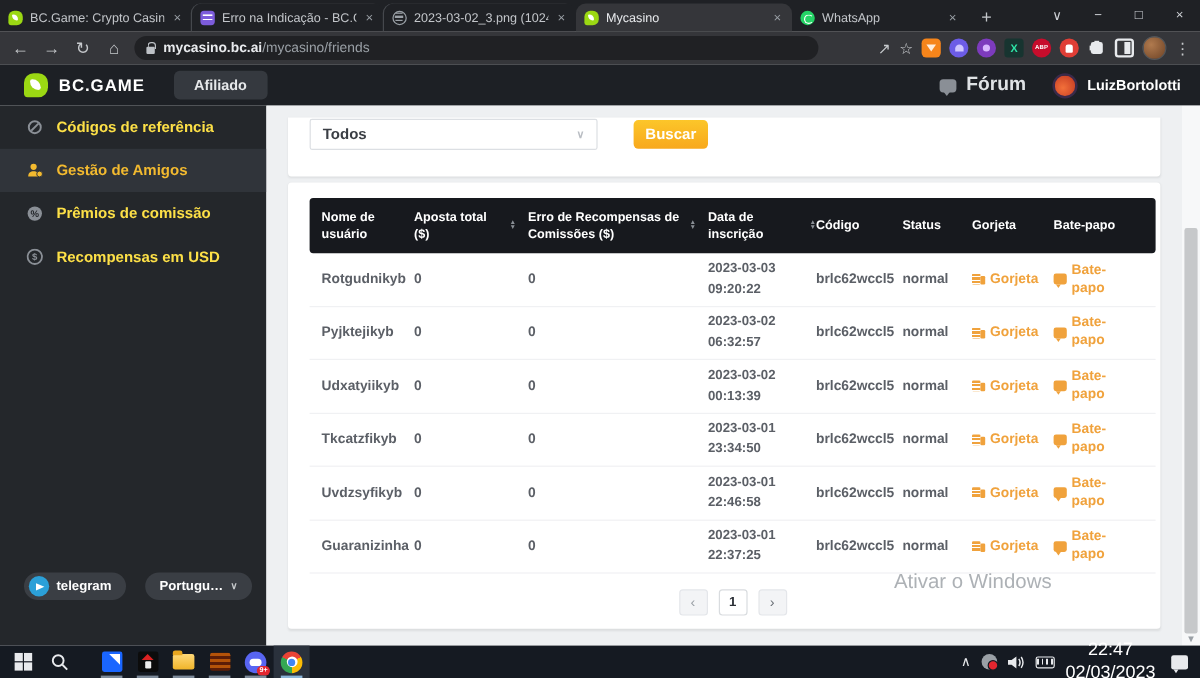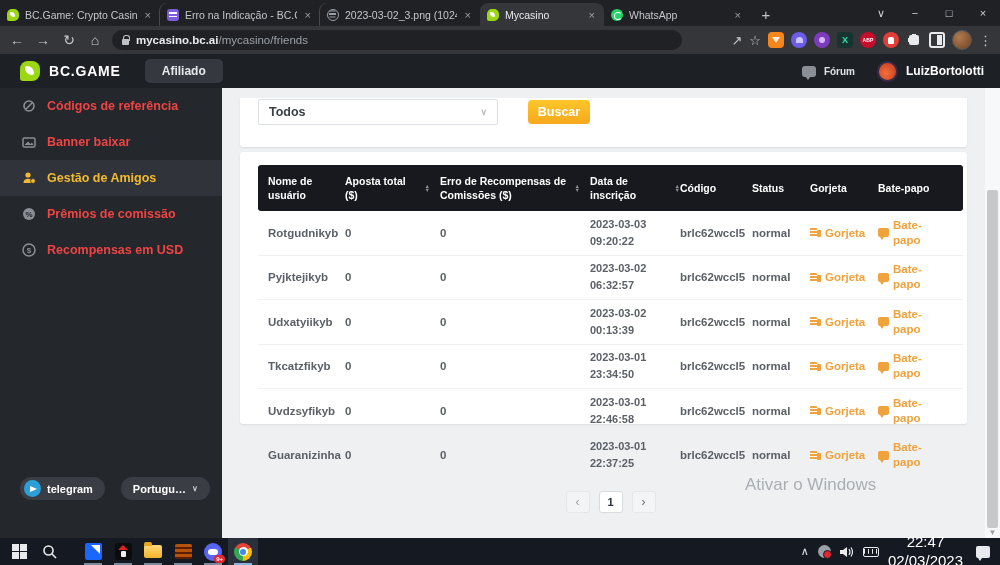--- a/index.html
+++ b/index.html
@@ -76,29 +76,29 @@
     border-radius:8px 8px 8px 3px; position:relative; flex:none; }
   .bc-logo::after { content:""; position:absolute; left:5px; top:5px; width:9px; height:9px;
     background:#fff; border-radius:2px 7px 2px 7px; }
   .brand { color:#fff; font-weight:bold; font-size:14px; letter-spacing:.8px; margin-left:9px; }
   .afiliado { margin-left:24px; background:#35393f; color:#e6e8ea; font-size:12px; font-weight:bold;
     padding:5px 17px; border-radius:5px; }
   .sh-right { margin-left:auto; display:flex; align-items:center; gap:8px; padding-right:16px; }
   .forum-ic { width:14px; height:11px; background:#8a8f96; border-radius:3px; position:relative; }
   .forum-ic::after { content:""; position:absolute; left:3px; bottom:-3px; width:0; height:0;
     border-left:3px solid transparent; border-right:3px solid transparent; border-top:4px solid #8a8f96; }
-  .forum-label { color:#dfe2e5; font-size:10px; font-weight:bold; margin-right:14px; }
+  .forum-label { color:#dfe2e5; font-size:16px; font-weight:bold; margin-right:14px; }
   .avatar-user { width:21px; height:21px; border-radius:50%;
     background:radial-gradient(circle at 40% 60%, #f2703a, #c03520); border:2px solid #3a2a4a; }
   .username { color:#fff; font-size:12px; font-weight:bold; }
 
   
   .sidebar { position:absolute; top:88px; left:0; width:222px; height:450px; background:#24272b; }
   .side-item { height:36px; display:flex; align-items:center; gap:11px; padding-left:22px;
-    color:#ef4444; font-size:12.5px; font-weight:bold; }
+    color:#fde047; font-size:12.5px; font-weight:bold; }
   .side-item svg { flex:none; }
   .side-item.active { background:#30343a; color:#f3ba2f; }
   .side-bottom { position:absolute; bottom:38px; left:20px; display:flex; gap:16px; }
   .pill { height:23px; background:#3a3e44; border-radius:13px; display:flex; align-items:center;
     gap:6px; color:#fff; font-size:11px; font-weight:bold; padding:0 12px; }
   .tg-circle { width:17px; height:17px; border-radius:50%; background:#2ba0d8; margin-left:-8px;
     display:flex; align-items:center; justify-content:center; }
   .tg-circle::after { content:""; width:0; height:0; border-left:7px solid #fff;
     border-top:3.5px solid transparent; border-bottom:3.5px solid transparent; margin-left:2px; }
   .pill .chev { font-size:8px; color:#c6c9cc; }
@@ -109,21 +109,21 @@
   .card { position:absolute; left:18px; width:727px; background:#fff; border-radius:3px;
     box-shadow:0 1px 2px rgba(0,0,0,.08); }
   .card-filters { top:10px; height:49px; border-radius:0 0 3px 3px; }
   .select { position:absolute; left:18px; top:1px; width:240px; height:26px; border:1px solid #dcdfe3;
     border-radius:2px; display:flex; align-items:center; padding:0 10px; color:#3a3e44;
     font-size:12.5px; font-weight:bold; background:#fff; }
   .select .chev { margin-left:auto; color:#b9bdc3; font-size:9px; }
   .buscar { position:absolute; left:288px; top:2px; width:62px; height:24px; border-radius:4px;
     background:linear-gradient(180deg,#fcc62a,#f8a81c); color:#fff; font-size:12.5px; font-weight:bold;
     display:flex; align-items:center; justify-content:center; }
-  .card-table { top:64px; height:272px; padding:13px 4px 0 18px; }
+  .card-table { top:64px; height:372px; padding:13px 4px 0 18px; }
   .thead { display:grid; grid-template-columns:77px 95px 150px 100px 72px 58px 68px 71px;
     background:#17191e; border-radius:3px; height:46px; align-items:center; }
   .th { color:#fff; font-size:10.5px; font-weight:bold; line-height:1.35; display:flex;
     align-items:center; gap:5px; padding-left:10px; }
   .th:nth-child(n+5) { padding-left:0; }
   .sort { display:flex; flex-direction:column; color:#8a8f96; font-size:5.5px; line-height:4.5px; flex:none; }
   .trow { display:grid; grid-template-columns:77px 95px 150px 100px 72px 58px 68px 71px;
     height:44.5px; align-items:center; border-bottom:1px solid #f0f1f3; }
   .trow:last-of-type { border-bottom:none; }
   .td { color:#5b5f66; font-size:11.5px; font-weight:bold; padding-left:10px; }
@@ -214,21 +214,21 @@
     <div class="tab inactive" style="width:160px">
       <span class="fav fav-purple"></span>
       <span class="tab-title">Erro na Indicação - BC.Game</span>
       <span class="tab-close">×</span>
     </div>
     <div class="tab inactive" style="width:160px">
       <span class="fav fav-globe"></span>
       <span class="tab-title">2023-03-02_3.png (1024×76</span>
       <span class="tab-close">×</span>
     </div>
-    <div class="tab active" style="width:124px">
+    <div class="tab active" style="width:180px">
       <span class="fav fav-bc"></span>
       <span class="tab-title">Mycasino</span>
       <span class="tab-close">×</span>
     </div>
     <div class="tab inactive" style="width:146px">
       <span class="fav fav-wa"></span>
       <span class="tab-title">WhatsApp</span>
       <span class="tab-close">×</span>
     </div>
     <div class="newtab-btn">+</div>
@@ -279,27 +279,20 @@
   </div>
 
   <div class="sidebar">
     <div class="side-item">
       <svg class="icon" width="14" height="14" viewBox="0 0 14 14">
         <circle cx="7" cy="7" r="5" fill="none" stroke="#8a8f96" stroke-width="1.6"></circle>
         <line x1="4" y1="10" x2="10" y2="4" stroke="#8a8f96" stroke-width="1.6"></line>
       </svg>
       <span>Códigos de referência</span>
     </div>
-    <div class="side-item">
-      <svg class="icon" width="14" height="14" viewBox="0 0 14 14">
-        <rect x="1" y="3" width="12" height="9" rx="1.5" fill="none" stroke="#8a8f96" stroke-width="1.5"></rect>
-        <path d="M2.5 10 L6 6.5 L8.5 9 L10 7.5 L11.5 10 Z" fill="#8a8f96"></path>
-      </svg>
-      <span>Banner baixar</span>
-    </div>
     <div class="side-item active">
       <svg class="icon" width="14" height="14" viewBox="0 0 14 14">
         <circle cx="6" cy="4" r="2.6" fill="#f3ba2f"></circle>
         <path d="M1.5 12 C1.5 9 3.5 7.8 6 7.8 C8.5 7.8 10.5 9 10.5 12 Z" fill="#f3ba2f"></path>
         <circle cx="11" cy="10" r="2.4" fill="#f3ba2f" stroke="#30343a" stroke-width="0.8"></circle>
       </svg>
       <span>Gestão de Amigos</span>
     </div>
     <div class="side-item">
       <svg class="icon" width="14" height="14" viewBox="0 0 14 14">

